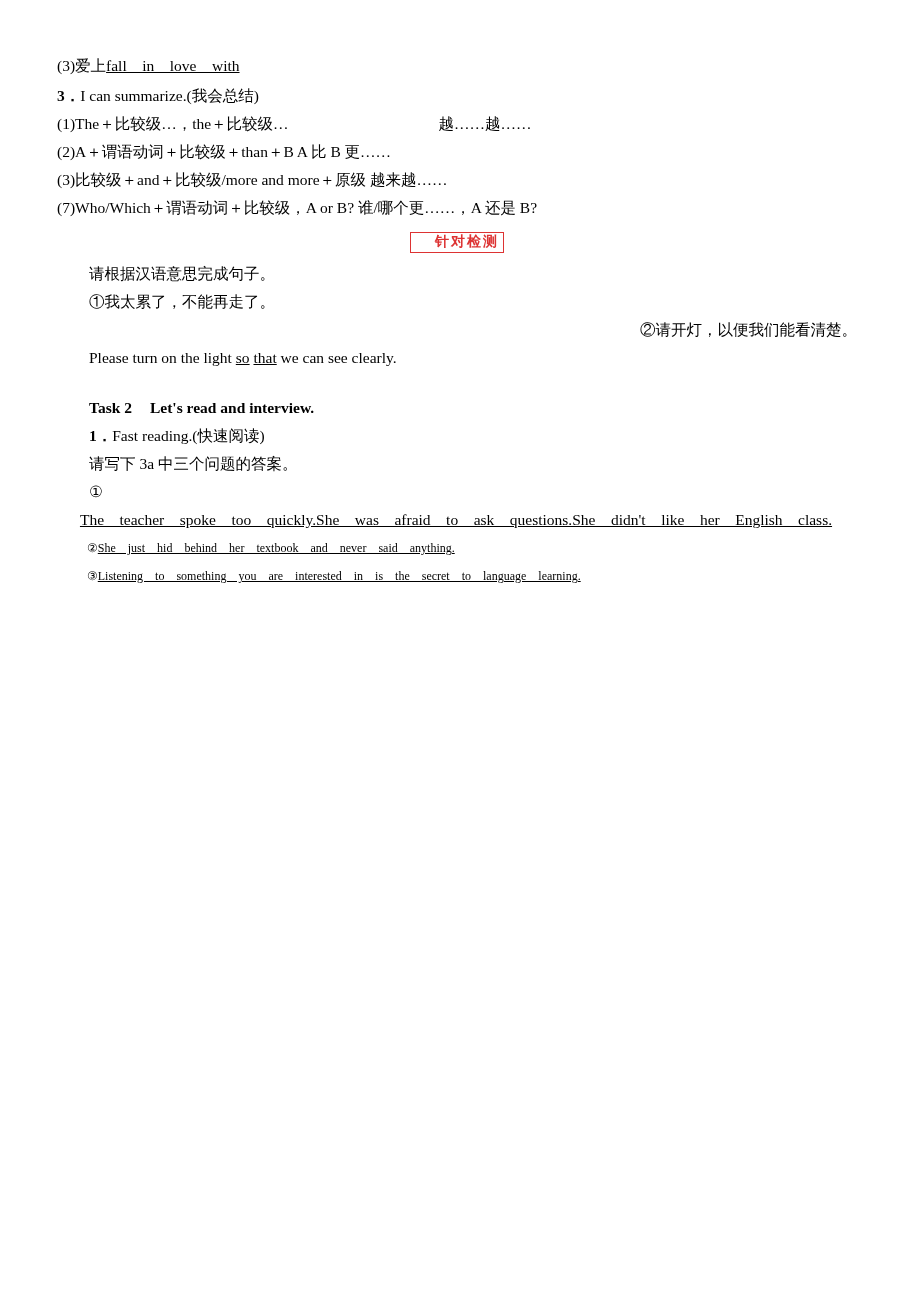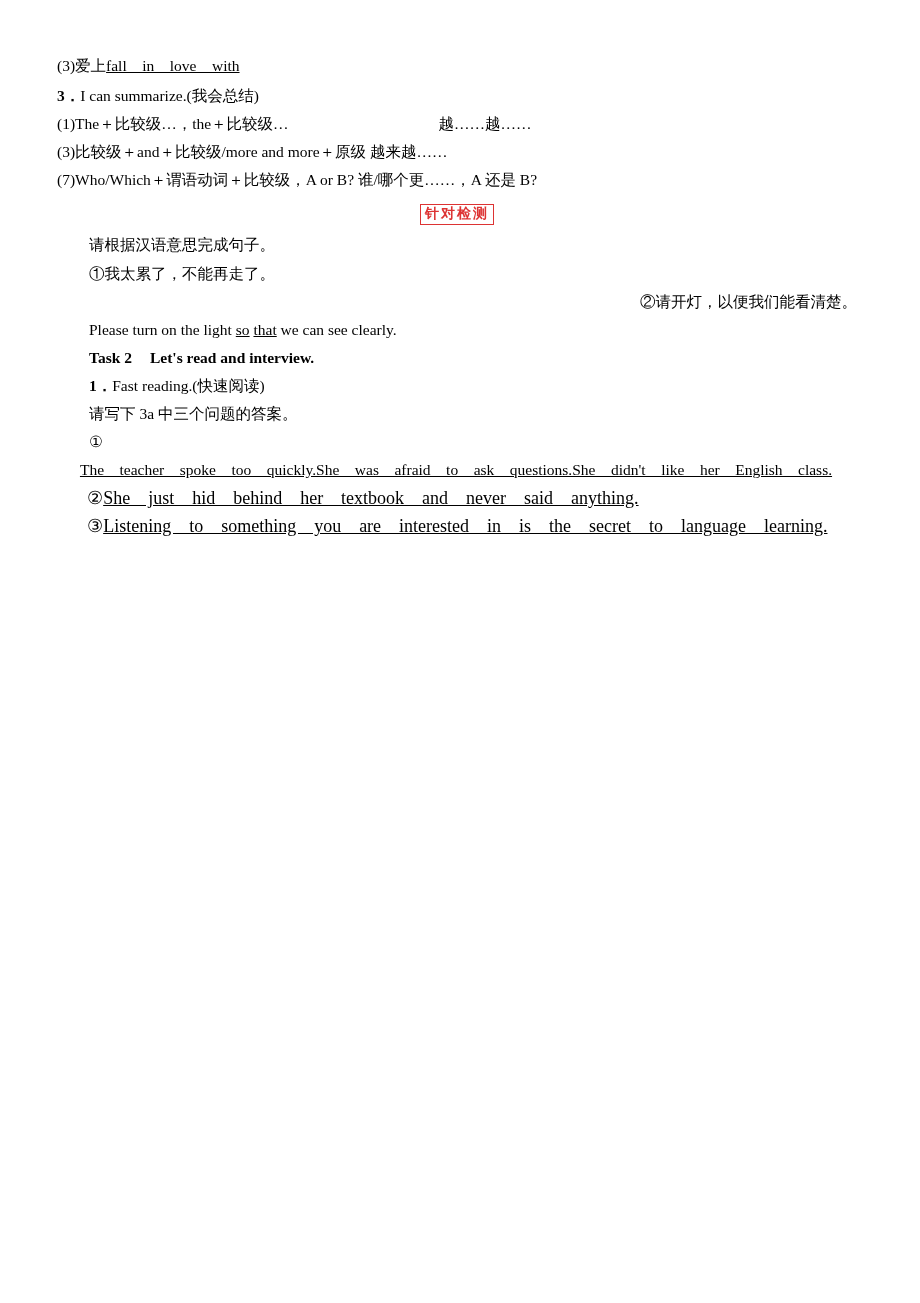--- a/index.html
+++ b/index.html
@@ -42,37 +42,37 @@
     height: 24px;
     position: relative;
   }
   .seal {
     display: inline-block;
     border: 1px solid #d33;
     color: #d33;
     font-size: 14px;
     font-weight: bold;
     letter-spacing: 2px;
-    padding: 1px 4px 2px 4px;
+    padding: 1px 4px 2px 24px;
     font-family: "Liberation Serif", serif;
     line-height: 16px;
     position: relative;
   }
   .para {
     font-size: 15.5px;
     line-height: 28px;
   }
   .ans-line {
     font-size: 15.5px;
     line-height: 28px;
     text-decoration: underline;
     white-space: nowrap;
   }
   .ans-line-nodec {
-    font-size: 18px;
+    font-size: 12px;
     line-height: 28px;
     white-space: nowrap;
   }
   .task-head {
     font-weight: bold;
     font-size: 15.5px;
     line-height: 28px;
   }
   .small-num {
     font-weight: bold;
@@ -95,48 +95,51 @@
 
 
     <div class="line" style="margin-top:2px;">
       <span class="small-num">3</span><span style="font-weight:bold;">．</span><span>I can summarize.(我会总结)</span>
     </div>
 
     <div class="line">
       <span>(1)The＋比较级…，the＋比较级…</span><span class="wide-gap"></span><span>越……越……</span>
     </div>
     <div class="line">
+      <span>(2)A＋谓语动词＋比较级＋than＋B  A 比 B 更……</span>
+    </div>
+    <div class="line">
       <span>(3)比较级＋and＋比较级/more and more＋原级  越来越……</span>
     </div>
     <div class="line">
       <span>(7)Who/Which＋谓语动词＋比较级，A or B?  谁/哪个更……，A 还是 B?</span>
     </div>
 
     <div class="seal-wrap">
       <span class="seal">针对检测</span>
     </div>
 
-    <div class="para" style="margin-left:32px;font-family:Liberation Mono, monospace;">
+    <div class="para" style="margin-left:32px;">
       <span>请根据汉语意思完成句子。</span>
     </div>
 
     <div class="para" style="margin-left:32px;">
       <span>①我太累了，不能再走了。</span>
     </div>
 
 
     <div class="para" style="margin-left:32px;text-align:right;">
       <span>②请开灯，以便我们能看清楚。</span>
     </div>
 
     <div class="para" style="margin-left:32px;">
       <span>Please turn on the light </span><span class="u">so</span><span> </span><span class="u">that</span><span> we can see clearly.</span>
     </div>
 
-    <div class="task-head" style="margin-left:32px;">
+    <div class="task-head" style="margin-left:32px;margin-top:22px;">
       <span>Task 2</span><span style="display:inline-block;width:18px;"></span><span>Let's read and interview.</span>
     </div>
 
     <div class="line" style="margin-left:32px;">
       <span class="small-num">1</span><span style="font-weight:bold;">．</span><span>Fast reading.(快速阅读)</span>
     </div>
 
     <div class="line" style="margin-left:32px;">
       <span>请写下 3a 中三个问题的答案。</span>
     </div>

